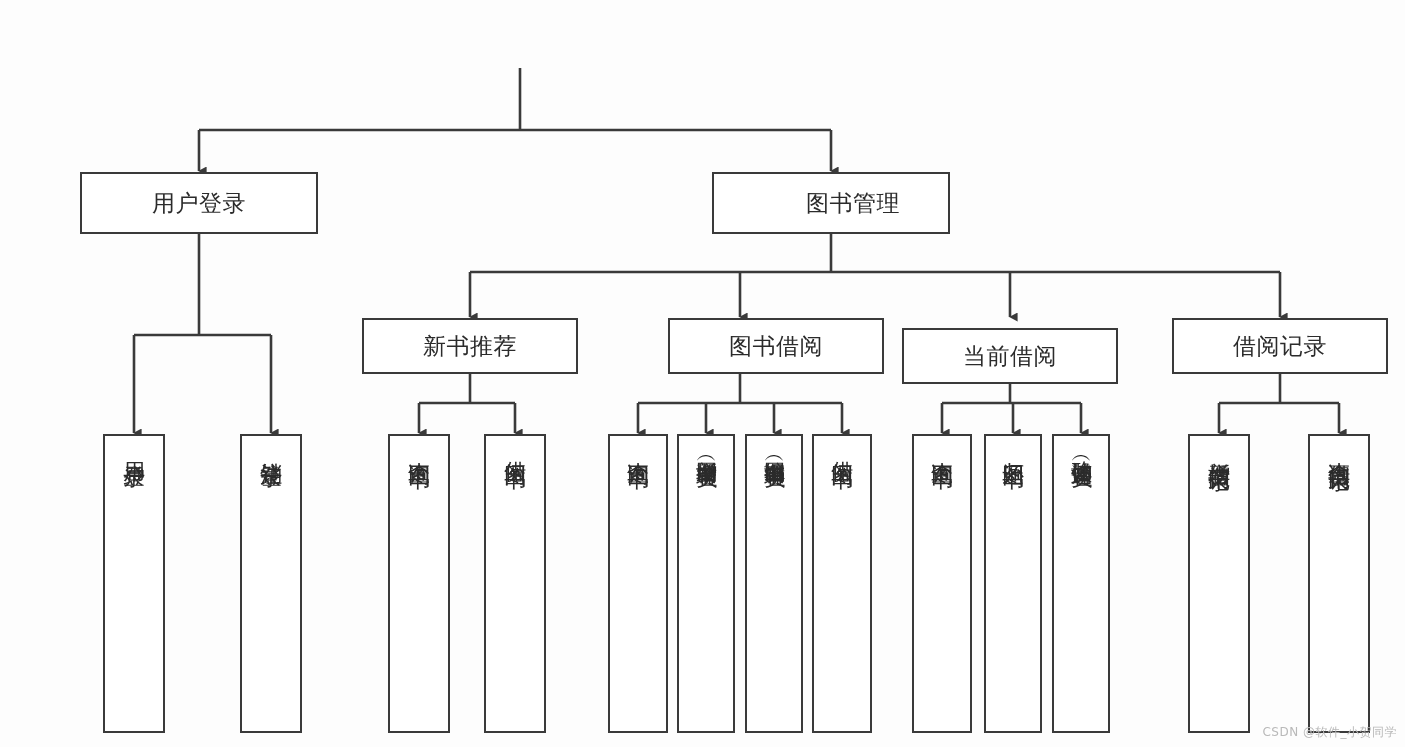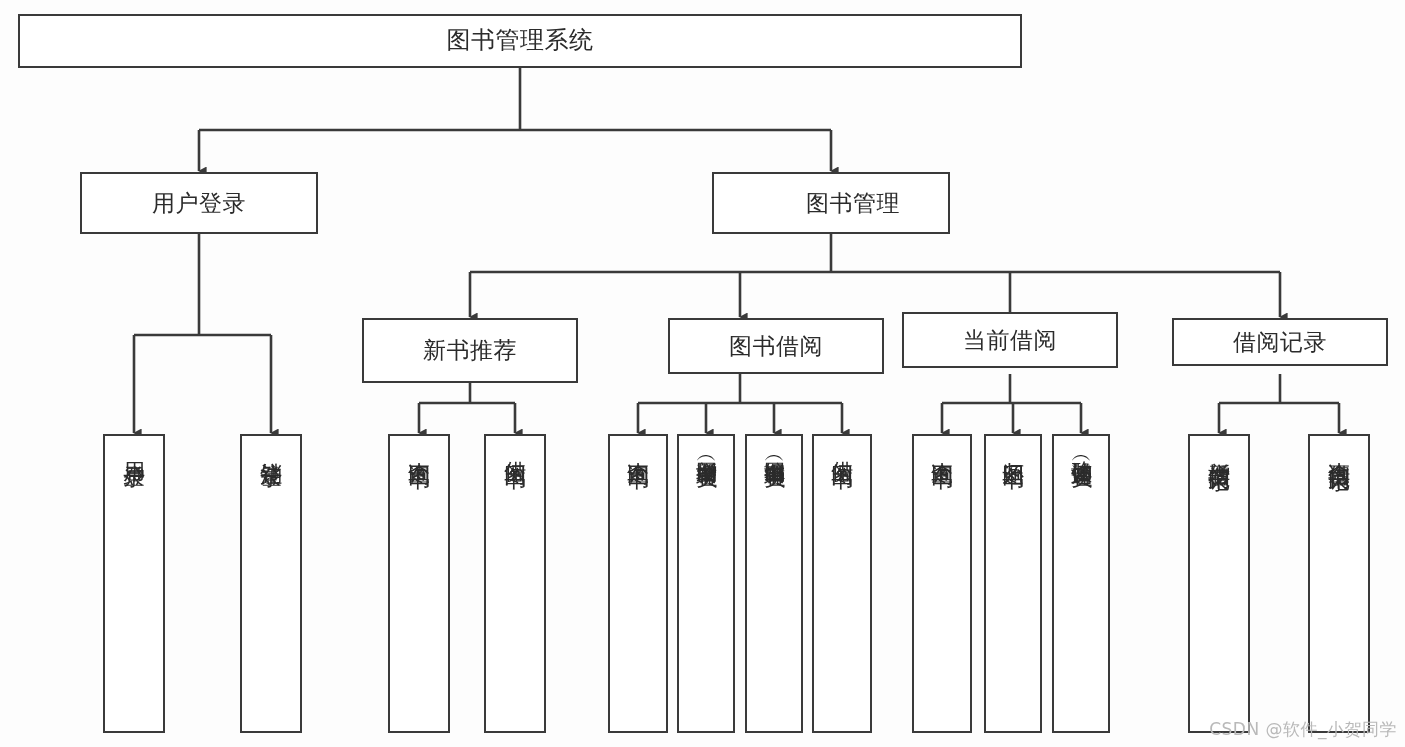--- a/index.html
+++ b/index.html
@@ -63,21 +63,21 @@
     white-space: nowrap;
   }
   .node.vert.tall-text .label {
     font-size: 21px;
     letter-spacing: 1px;
   }
   #watermark {
     position: absolute;
     right: 8px;
     bottom: 6px;
-    font-size: 17px;
+    font-size: 12px;
     color: #b9b9b9;
     letter-spacing: 0.5px;
     white-space: nowrap;
   }
 </style>
 </head>
 <body>
 
 <div id="diagram-root">
 
@@ -117,43 +117,40 @@
         <line x1="942" y1="403" x2="942" y2="433" marker-end="url(#arrowhead)"></line>
         <line x1="1013" y1="403" x2="1013" y2="433" marker-end="url(#arrowhead)"></line>
         <line x1="1081" y1="403" x2="1081" y2="433" marker-end="url(#arrowhead)"></line>
         <line x1="1280" y1="374" x2="1280" y2="403"></line>
         <line x1="1219" y1="403" x2="1339" y2="403"></line>
         <line x1="1219" y1="403" x2="1219" y2="433" marker-end="url(#arrowhead)"></line>
         <line x1="1339" y1="403" x2="1339" y2="433" marker-end="url(#arrowhead)"></line>
       </g>
   </svg>
 
-  <div class="node horiz root" style="left: 18px; top: 14px; width: 1004px; height: 54px;">
-    <span class="label">图书管理系统</span>
-  </div>
 
   <div id="level2-layer">
       <div class="node horiz" style="left: 80px; top: 172px; width: 238px; height: 62px;">
         <span class="label">用户登录</span>
       </div>
       <div class="node horiz" style="left: 712px; top: 172px; width: 238px; height: 62px; padding-left: 44px;">
         <span class="label">图书管理</span>
       </div>
     </div>
   <div id="level3-layer">
-      <div class="node horiz" style="left: 362px; top: 318px; width: 216px; height: 65px;">
+      <div class="node horiz" style="left: 362px; top: 318px; width: 216px; height: 56px;">
         <span class="label">新书推荐</span>
       </div>
       <div class="node horiz" style="left: 632px; top: 318px; width: 216px; height: 56px; margin-left: 36px;">
         <span class="label">图书借阅</span>
       </div>
-      <div class="node horiz" style="left: 902px; top: 312px; width: 216px; height: 56px;">
+      <div class="node horiz" style="left: 902px; top: 328px; width: 216px; height: 56px;">
         <span class="label">当前借阅</span>
       </div>
-      <div class="node horiz" style="left: 1172px; top: 318px; width: 216px; height: 48px;">
+      <div class="node horiz" style="left: 1172px; top: 318px; width: 216px; height: 56px;">
         <span class="label">借阅记录</span>
       </div>
     </div>
   <div id="leaf-layer">
       <div class="node vert" style="left: 103px; top: 434px; width: 62px; height: 299px;">
         <span class="label">用户登录</span>
       </div>
       <div class="node vert" style="left: 240px; top: 434px; width: 62px; height: 299px;">
         <span class="label">注销登录</span>
       </div>

